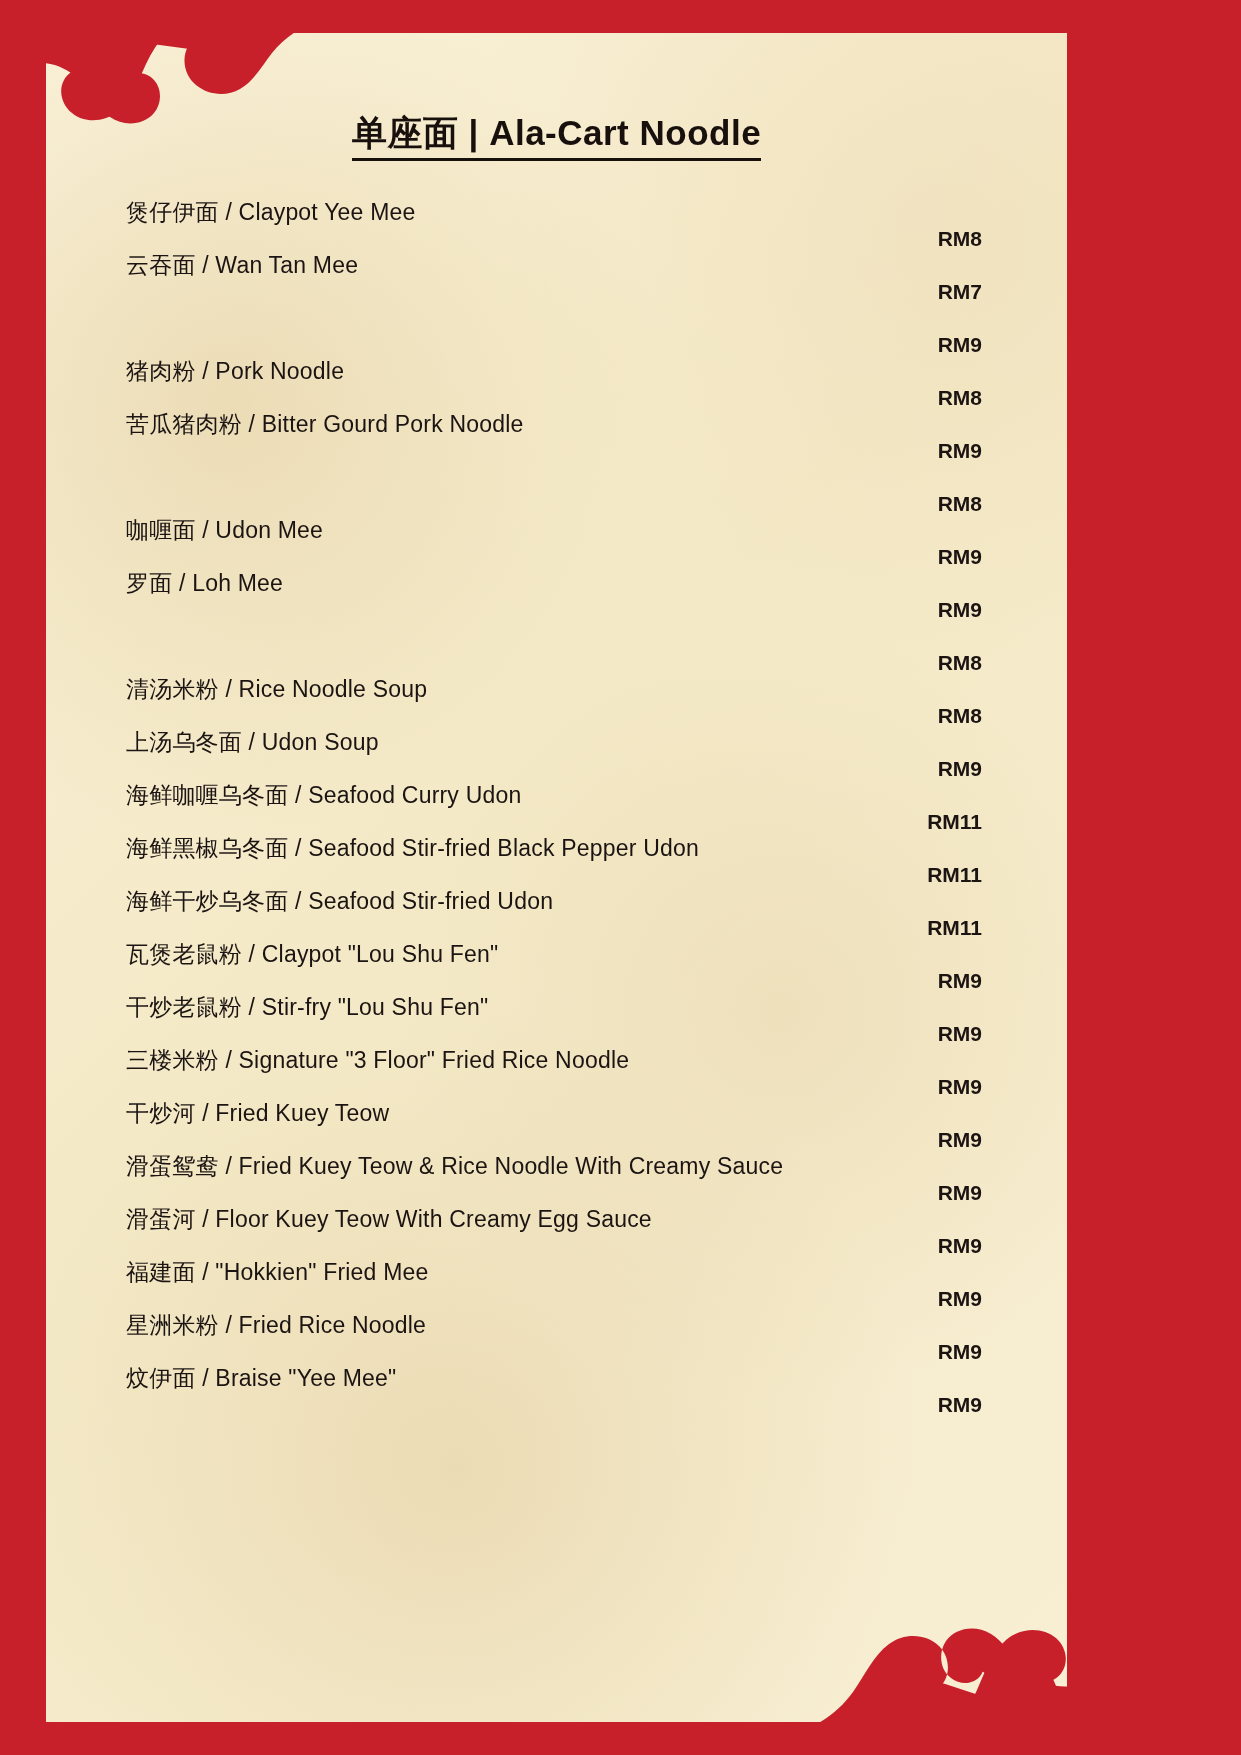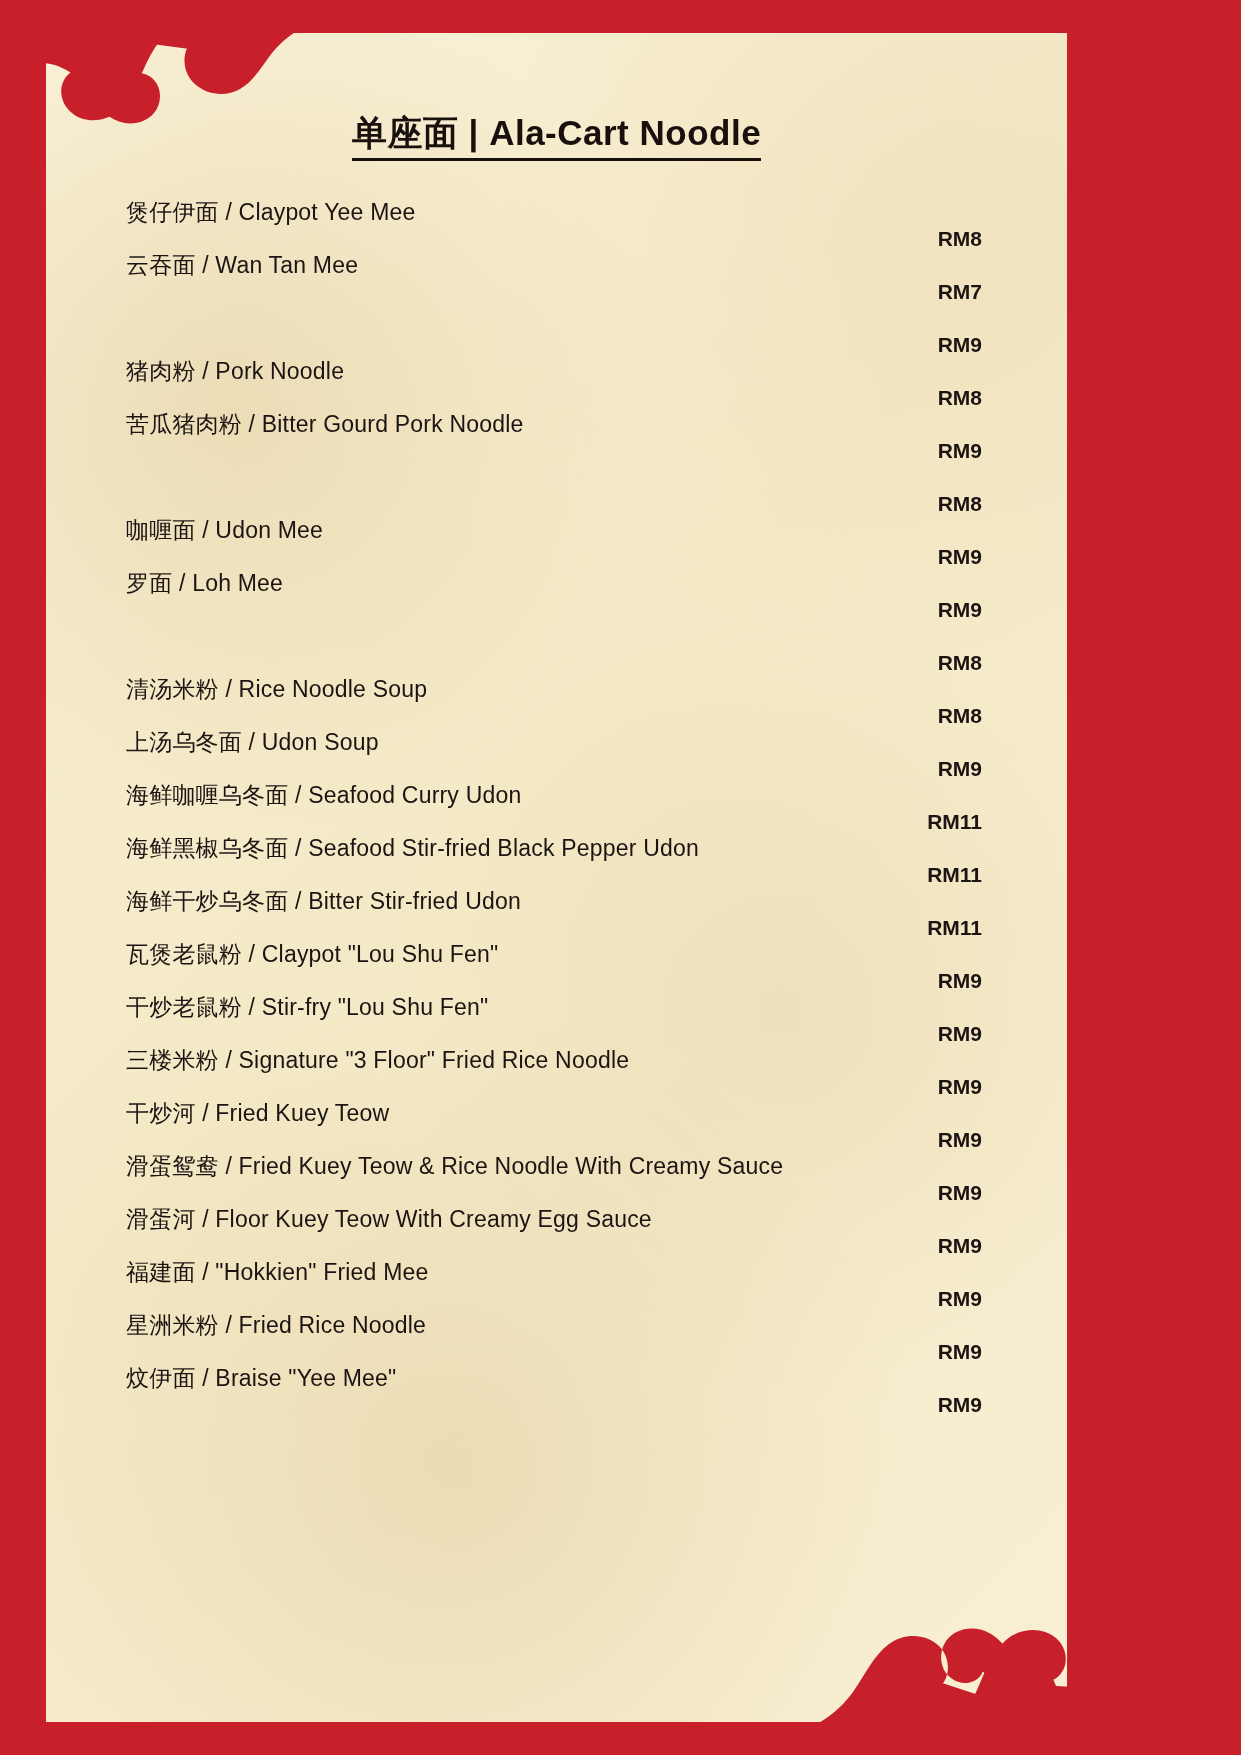--- a/index.html
+++ b/index.html
@@ -156,21 +156,21 @@
     </div>
     <div class="item-row">
       <span class="item-name">海鲜咖喱乌冬面 / Seafood Curry Udon</span>
       <span class="item-price">RM11</span>
     </div>
     <div class="item-row">
       <span class="item-name">海鲜黑椒乌冬面 / Seafood Stir-fried Black Pepper Udon</span>
       <span class="item-price">RM11</span>
     </div>
     <div class="item-row">
-      <span class="item-name">海鲜干炒乌冬面 / Bitter Stir-fried Udon</span>
+      <span class="item-name">海鲜干炒乌冬面 / Seafood Stir-fried Udon</span>
       <span class="item-price">RM11</span>
     </div>
     <div class="item-row">
       <span class="item-name">瓦煲老鼠粉 / Claypot "Lou Shu Fen"</span>
       <span class="item-price">RM9</span>
     </div>
     <div class="item-row">
       <span class="item-name">干炒老鼠粉 / Stir-fry "Lou Shu Fen"</span>
       <span class="item-price">RM9</span>
     </div>

